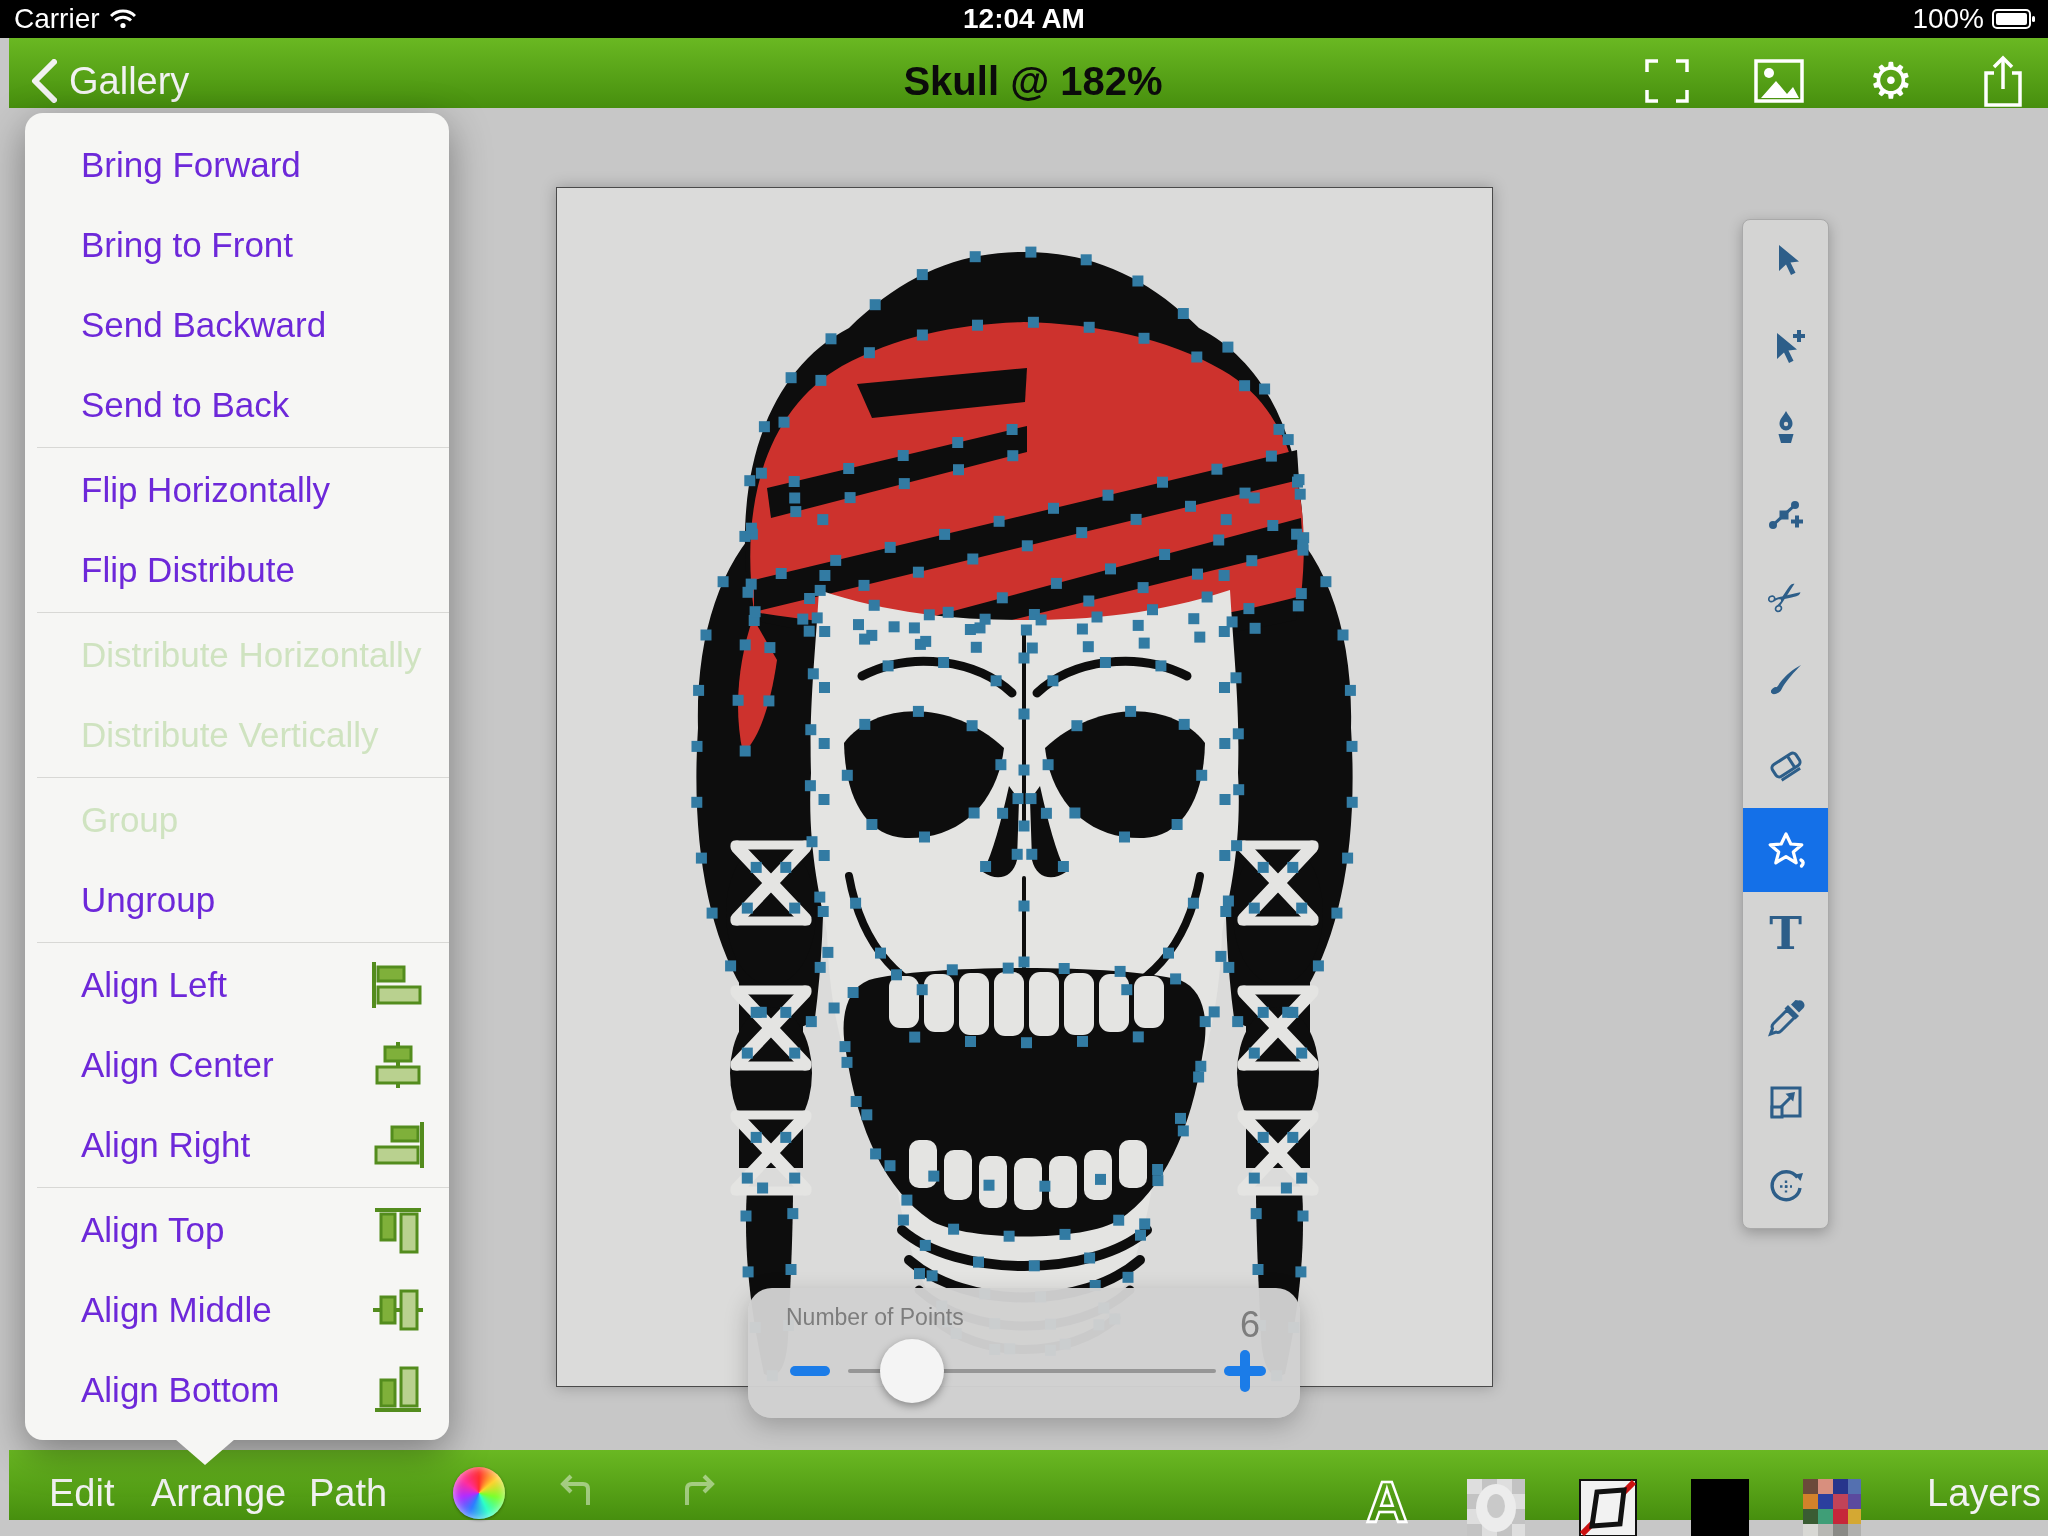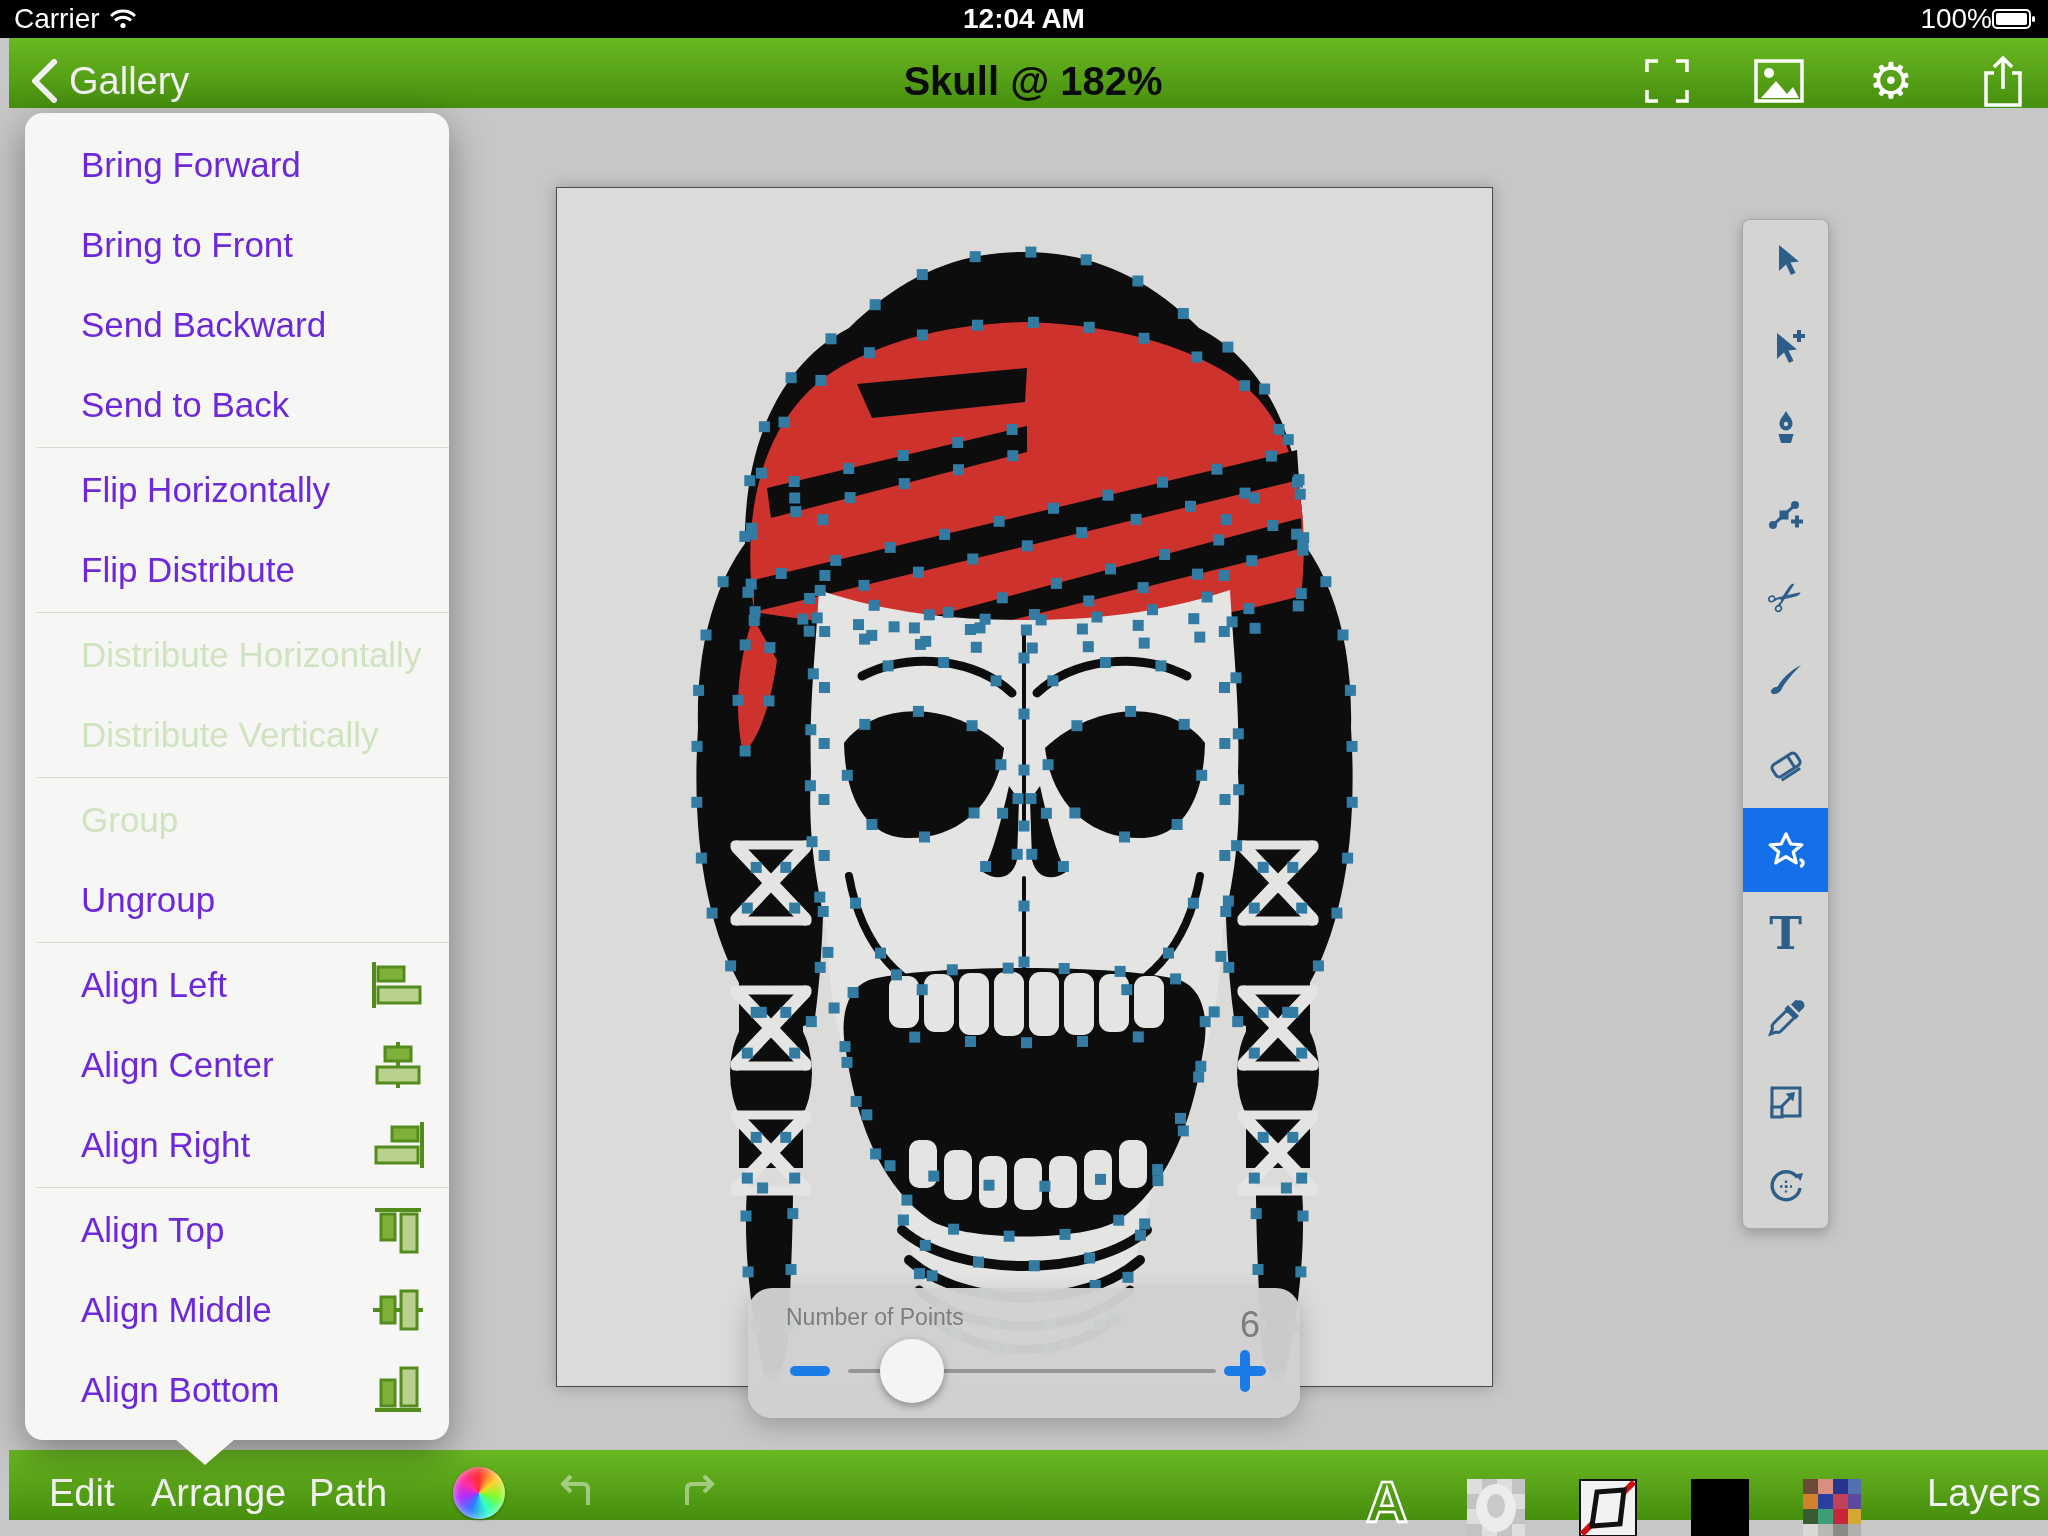--- a/index.html
+++ b/index.html
@@ -3,21 +3,21 @@
 <meta charset="utf-8">
 <style>
   html,body{margin:0;padding:0;background:#777;}
   #app{position:relative;width:2048px;height:1536px;overflow:hidden;
        font-family:"Liberation Sans",sans-serif;background:#c7c7c7;}
   
   #statusbar{position:absolute;left:0;top:0;width:100%;height:38px;background:#000;
     color:#fff;display:flex;align-items:center;font-size:28px;}
   #statusbar .left{position:absolute;left:14px;display:flex;align-items:center;gap:10px;}
   #statusbar .center{width:100%;text-align:center;font-weight:bold;}
-  #statusbar .right{position:absolute;right:12px;display:flex;align-items:center;gap:0;}
+  #statusbar .right{position:absolute;right:12px;display:flex;align-items:center;gap:8px;}
   
   .greenbar{position:absolute;left:9px;width:100%;height:70px;
     background:linear-gradient(#6ab822,#478f0e);z-index:10;}
   #navbar{top:38px;}
   #bottombar{top:1450px;}
   #back{position:absolute;left:22px;top:0;height:86px;display:flex;align-items:center;
     gap:12px;color:#f2f2f2;font-size:38px;}
   #navtitle{position:absolute;left:0;top:0;width:100%;height:86px;display:flex;
     align-items:center;justify-content:center;color:#0b0b0b;font-size:40px;font-weight:bold;}
   .navicons{position:absolute;right:0;top:0;height:86px;display:flex;align-items:center;}

